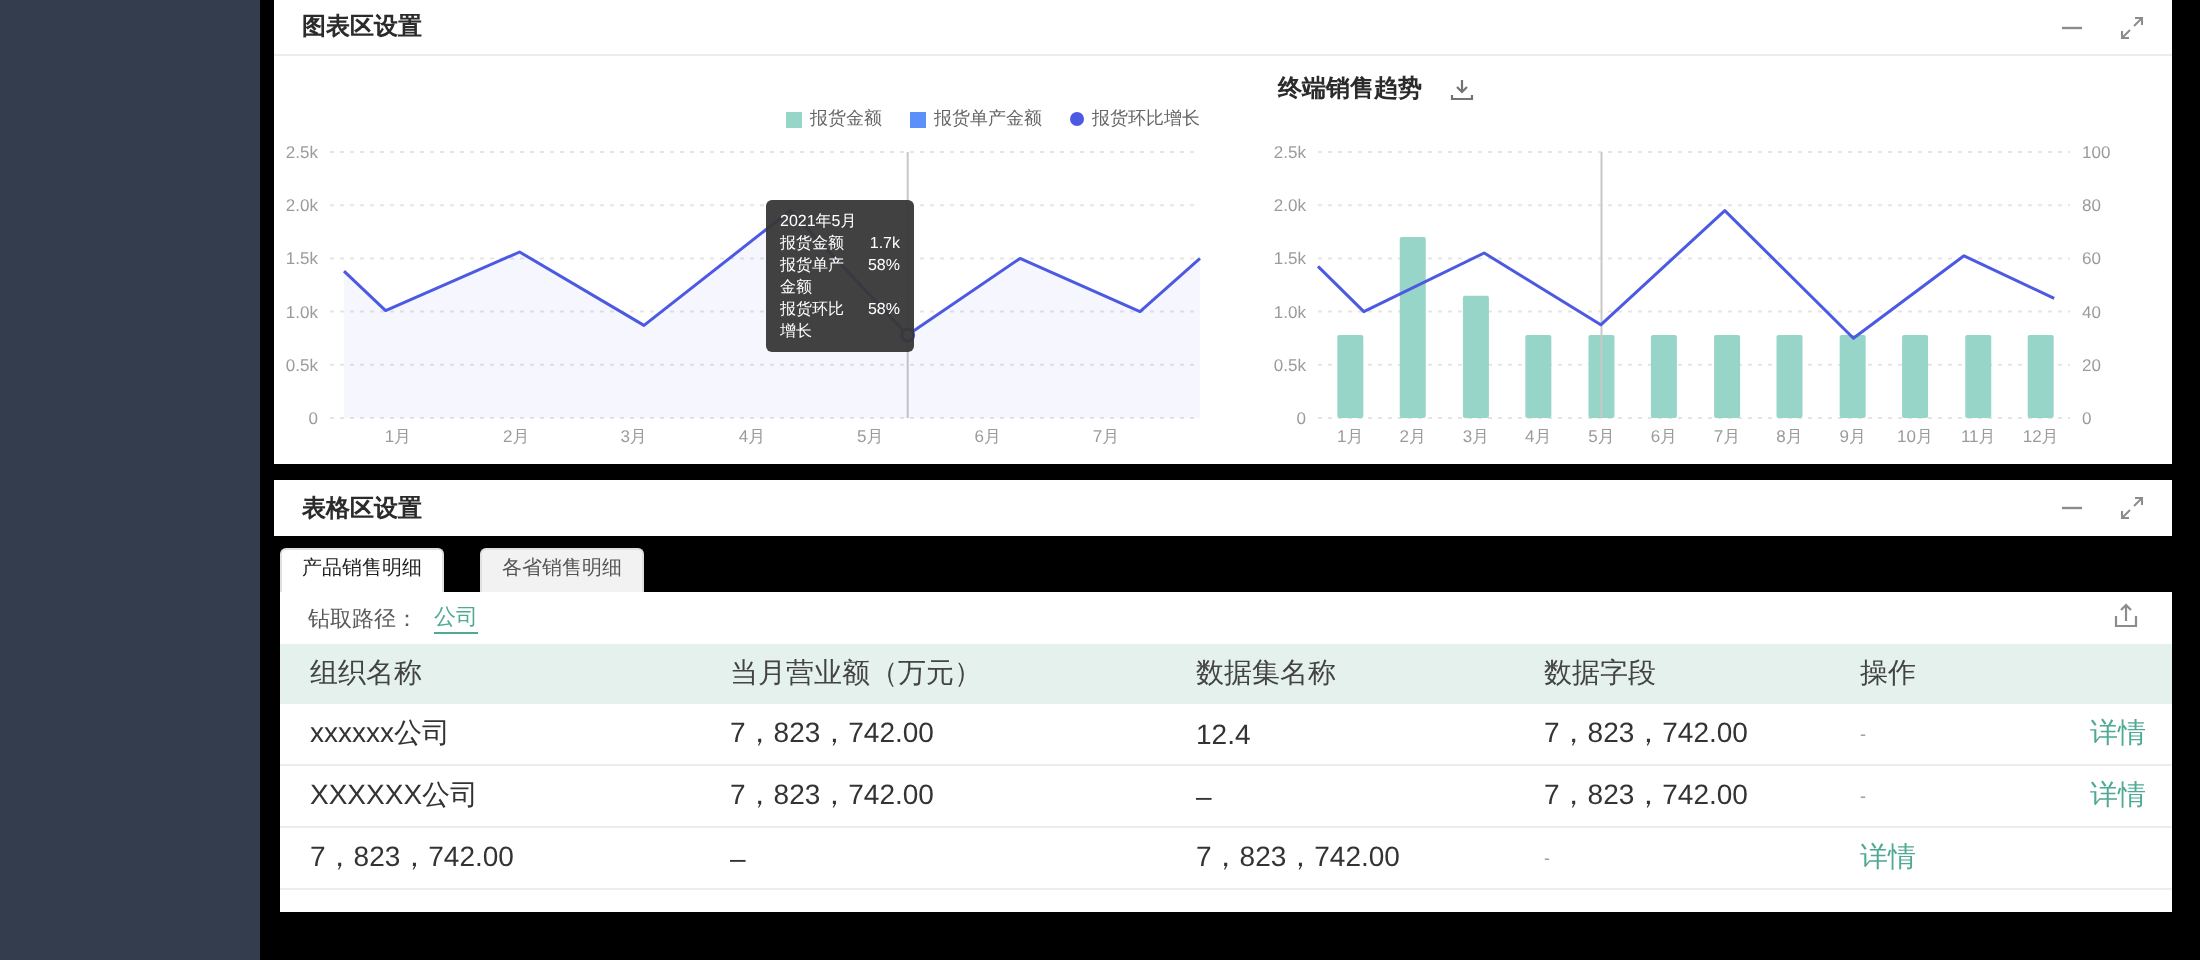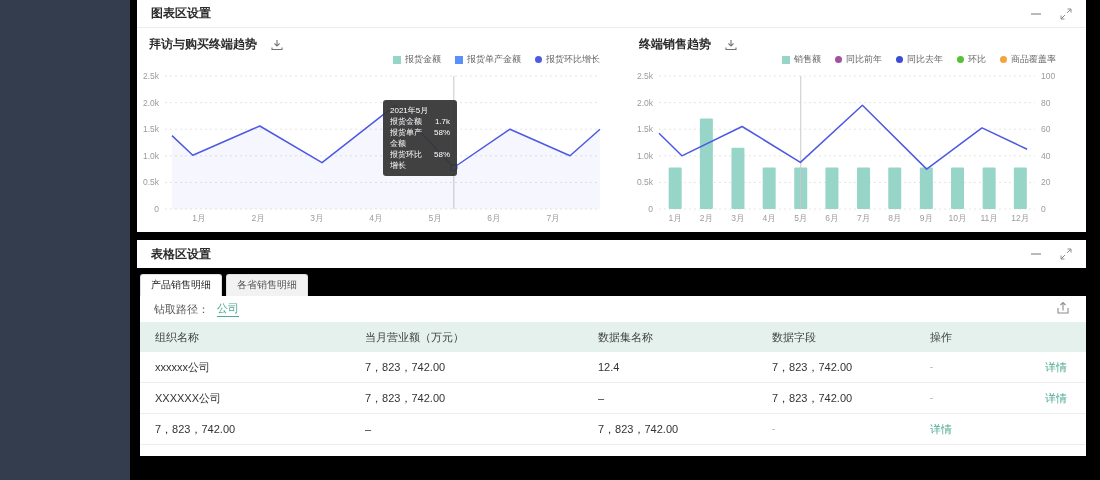--- a/index.html
+++ b/index.html
@@ -32,42 +32,42 @@
   .cross{stroke:#c8c8c8}
 
   .tooltip{position:absolute;left:246px;top:72px;width:74px;background:rgba(55,55,55,.95);
            border-radius:3px;padding:5px 7px;z-index:3;color:#fff}
   .tt-title{font-size:8px;margin-bottom:0}
   .tt-row{display:flex;justify-content:space-between;gap:6px;font-size:8px;line-height:11px}
 
   .band{position:absolute;left:137px;top:240px;width:949px;height:28px;background:#fff;
         display:flex;align-items:center;justify-content:space-between;padding:0 14px}
 
-  .tabs{position:absolute;left:140px;top:274px;height:22px;display:flex;gap:4px;z-index:2}
+  .tabs{position:absolute;left:140px;top:274px;height:22px;display:flex;gap:18px;z-index:2}
   .tab{padding:0 10px;line-height:20px;font-size:10px;color:#555;background:#f2f2f2;
        border:1px solid #e0e0e0;border-bottom:none;border-radius:3px 3px 0 0;cursor:pointer;white-space:nowrap}
   .tab.active{background:#fff;color:#222}
 
   .content{position:absolute;left:140px;top:296px;width:946px;height:160px;background:#fff}
   .drill-row{position:absolute;left:0;top:0;width:100%;height:26px;display:flex;align-items:center;
              padding:0 14px;font-size:11px}
   .drill-label{color:#595959}
   .drill-link{color:#4FA993;margin-left:8px;border-bottom:1px solid #4FA993;cursor:pointer}
   .export{position:absolute;right:16px;top:5px;cursor:pointer}
 
   .menu{position:absolute;left:93px;top:4px;width:54px;background:#fff;border-radius:3px;
         box-shadow:0 2px 10px rgba(0,0,0,.18);z-index:5;padding:4px 0;font-size:10.5px}
   .menu-title{padding:3px 0 5px 10px;color:#333;line-height:15px;white-space:nowrap}
   .menu-item{text-align:center;line-height:20px;color:#555;cursor:pointer}
 
   .gridtable{position:absolute;left:0;top:26px;width:100%}
   .trow{display:grid;grid-template-columns:210px 233px 174px 158px 115px 1fr;align-items:center}
   .thead{background:#E5F1EC;height:30px}
   .trow:not(.thead){height:31px;border-bottom:1px solid #ededed}
-  .cell{padding-left:15px;font-size:11px;color:#333;white-space:nowrap;overflow:hidden}
+  .cell{padding-left:15px;font-size:14px;color:#333;white-space:nowrap;overflow:hidden}
   .thead .cell{color:#434343}
   .cell.dim{color:#999;font-size:9px}
   .cell.link{color:#4FA993;cursor:pointer}
 </style>
 </head>
 <body>
 
 <div class="page">
   <div class="sidebar"></div>
 
@@ -85,30 +85,20 @@
             <path d="M7.5 1H11v3.5"></path>
               <path d="M11 1L7 5"></path>
               <path d="M4.5 11H1V7.5"></path>
               <path d="M1 11l4-4"></path>
           </svg>
         </span>
       </span>
     </div>
 
     <div class="chart-block" id="chart1">
-      <div class="chart-head">
-        <span class="chart-title">拜访与购买终端趋势</span>
-        <span class="icon-btn">
-          <svg width="12" height="12" viewBox="0 0 12 12" fill="none" stroke="#737373" stroke-width="1.1">
-            <path d="M6 1v6"></path>
-              <path d="M3.5 4.5L6 7l2.5-2.5"></path>
-              <path d="M1 8.5v2h10v-2"></path>
-          </svg>
-        </span>
-      </div>
       <div class="legend">
           <span class="lg-item">
             <span class="sw square" style="background: rgb(151, 213, 201);"></span>
             <span>报货金额</span>
           </span>
           <span class="lg-item">
             <span class="sw square" style="background: rgb(91, 143, 249);"></span>
             <span>报货单产金额</span>
           </span>
           <span class="lg-item">
@@ -164,42 +154,20 @@
       <div class="chart-head" style="left:16px">
         <span class="chart-title">终端销售趋势</span>
         <span class="icon-btn">
           <svg width="12" height="12" viewBox="0 0 12 12" fill="none" stroke="#737373" stroke-width="1.1">
             <path d="M6 1v6"></path>
               <path d="M3.5 4.5L6 7l2.5-2.5"></path>
               <path d="M1 8.5v2h10v-2"></path>
           </svg>
         </span>
       </div>
-      <div class="legend">
-          <span class="lg-item">
-            <span class="sw square" style="background: rgb(151, 213, 201);"></span>
-            <span>销售额</span>
-          </span>
-          <span class="lg-item">
-            <span class="sw circle" style="background: rgb(160, 81, 159);"></span>
-            <span>同比前年</span>
-          </span>
-          <span class="lg-item">
-            <span class="sw circle" style="background: rgb(61, 76, 216);"></span>
-            <span>同比去年</span>
-          </span>
-          <span class="lg-item">
-            <span class="sw circle" style="background: rgb(84, 194, 50);"></span>
-            <span>环比</span>
-          </span>
-          <span class="lg-item">
-            <span class="sw circle" style="background: rgb(245, 163, 60);"></span>
-            <span>商品覆盖率</span>
-          </span>
-        </div>
       <div class="plot"><svg viewBox="0 0 463 204" width="463" height="204">
             <line x1="36" x2="412" y1="48" y2="48" class="grid"></line>
             <text x="30" y="51" text-anchor="end">2.5k</text>
             <text x="418" y="51">100</text>
             <line x1="36" x2="412" y1="74.6" y2="74.6" class="grid"></line>
             <text x="30" y="77.6" text-anchor="end">2.0k</text>
             <text x="418" y="77.6">80</text>
             <line x1="36" x2="412" y1="101.2" y2="101.2" class="grid"></line>
             <text x="30" y="104.2" text-anchor="end">1.5k</text>
             <text x="418" y="104.2">60</text>

